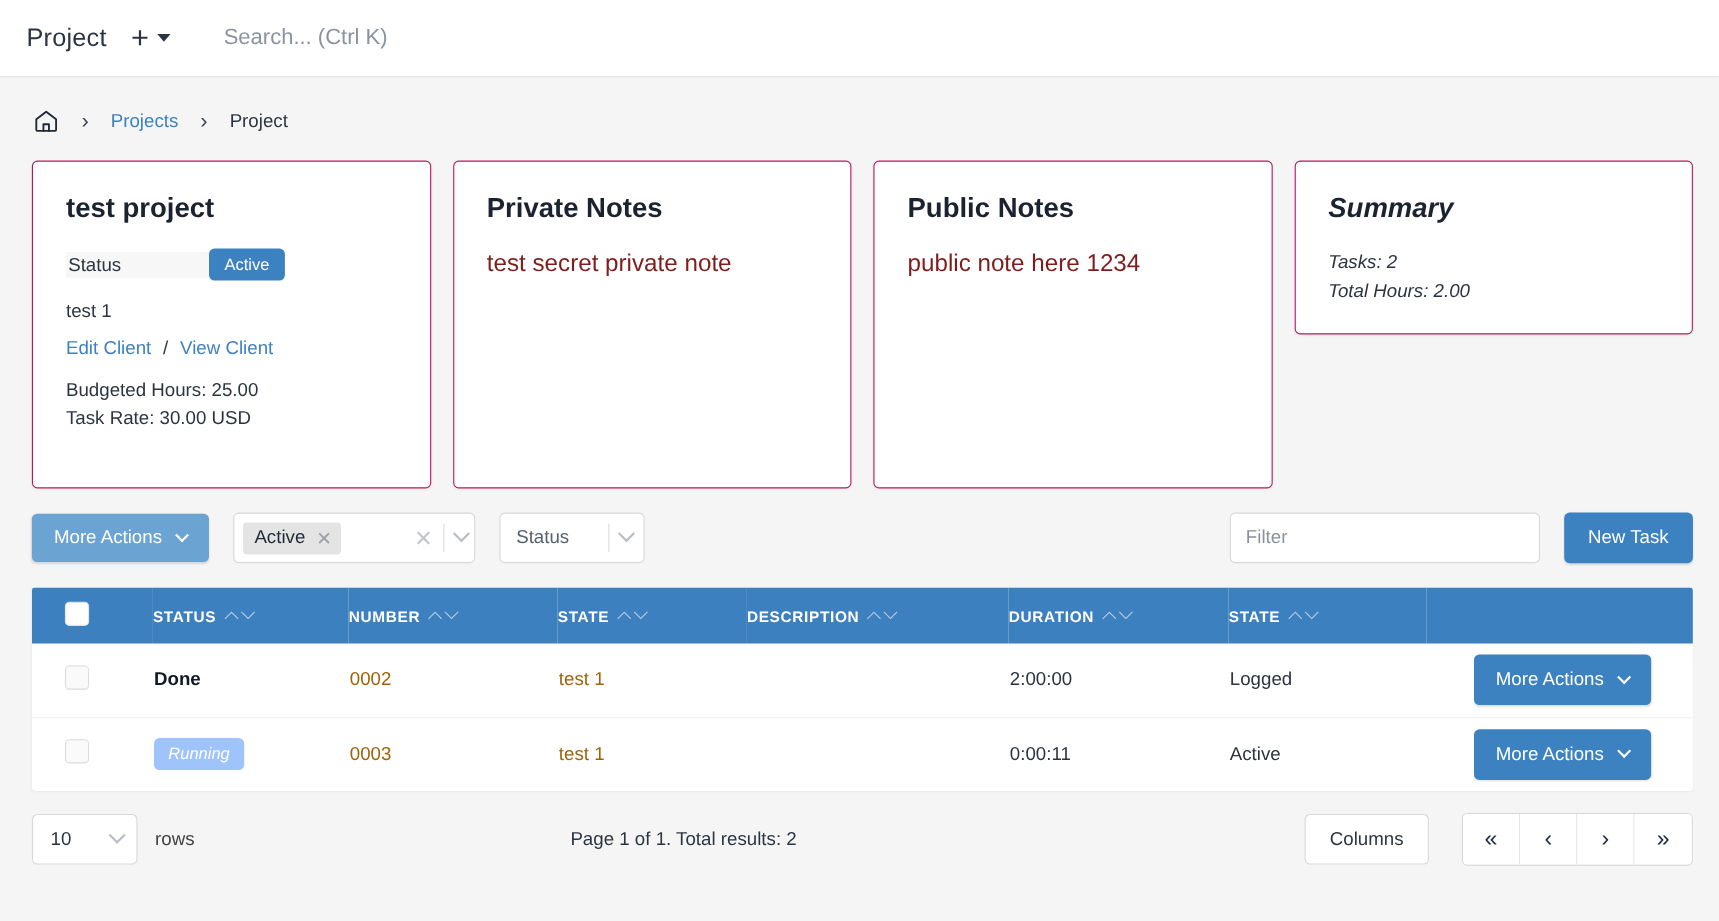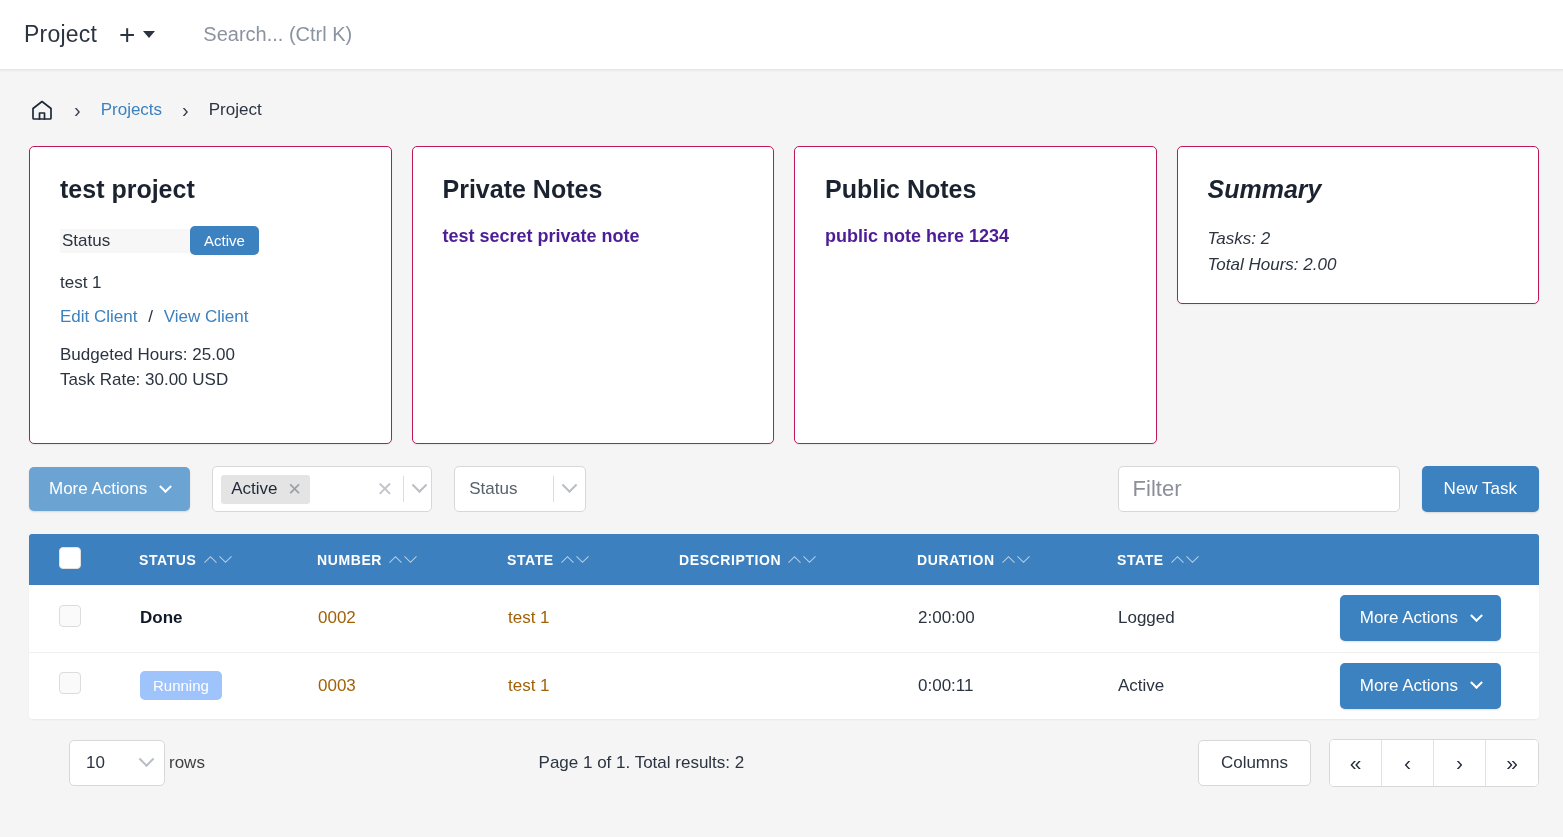--- a/index.html
+++ b/index.html
@@ -149,21 +149,21 @@
     font-size: 15px;
     padding: 6px 14px;
     border-radius: 5px;
     font-weight: 400;
   }
   .client-name { font-size: 17px; color: #2b3440; margin-bottom: 14px; }
   .client-links { font-size: 17px; margin-bottom: 16px; }
   .client-links a { color: #3c81c0; text-decoration: none; cursor: pointer; }
   .client-links .slash { color: #2b3440; margin: 0 6px; }
   .meta-line { font-size: 17px; color: #2b3440; line-height: 1.45; }
-  .note-text { font-size: 18px; color: #4c1d95; font-weight: bold; }
+  .note-text { font-size: 22px; color: #7f1d1d; }
   .summary-line { font-size: 17px; color: #2b3440; line-height: 1.5; }
 
   
   .toolbar {
     display: flex;
     align-items: center;
     padding: 22px 24px 0 29px;
     gap: 22px;
   }
   .btn-more-actions {
@@ -234,21 +234,21 @@
     color: #56616e;
     font-size: 17px;
   }
   .toolbar-spacer { flex: 1; }
   .filter-input {
     width: 282px;
     height: 46px;
     border: 1px solid #d8d8d8;
     border-radius: 5px;
     padding: 0 14px;
-    font-size: 22px;
+    font-size: 17px;
     color: #2b3440;
     outline: none;
     background: #fff;
     font-family: "Liberation Sans", sans-serif;
   }
   .filter-input::placeholder { color: #8a9099; }
   .btn-new-task {
     background: #3c81c0;
     color: #fff;
     border: none;
@@ -315,20 +315,21 @@
   .col-act    { text-align: right; padding-right: 38px; }
 
   .cell-done { font-weight: 700; color: #111827; }
   .badge-running {
     display: inline-block;
     background: #9ec4fb;
     color: #fff;
     font-size: 15px;
     padding: 6px 13px;
     border-radius: 5px;
+    font-style: italic;
   }
   .link-blue { color: #a16207; text-decoration: none; cursor: pointer; text-align: center; }
   .btn-row-actions {
     background: #3c81c0;
     color: #fff;
     border: none;
     border-radius: 5px;
     height: 46px;
     padding: 0 20px;
     font-size: 17px;
@@ -338,22 +339,21 @@
     cursor: pointer;
     box-shadow: 0 1px 2px rgba(0,0,0,.12);
     font-family: "Liberation Sans", sans-serif;
   }
 
   
   .footer {
     display: flex;
     align-items: center;
     padding: 20px 24px 0 29px;
-    gap: 4px;
-    margin-left: 40px;
+    gap: 16px;
   }
   .rows-select {
     width: 96px; height: 46px;
     border: 1px solid #d8d8d8;
     border-radius: 5px;
     background: #fff;
     display: flex; align-items: center; justify-content: space-between;
     padding: 0 12px 0 16px;
     font-size: 17px;
     color: #2b3440;

